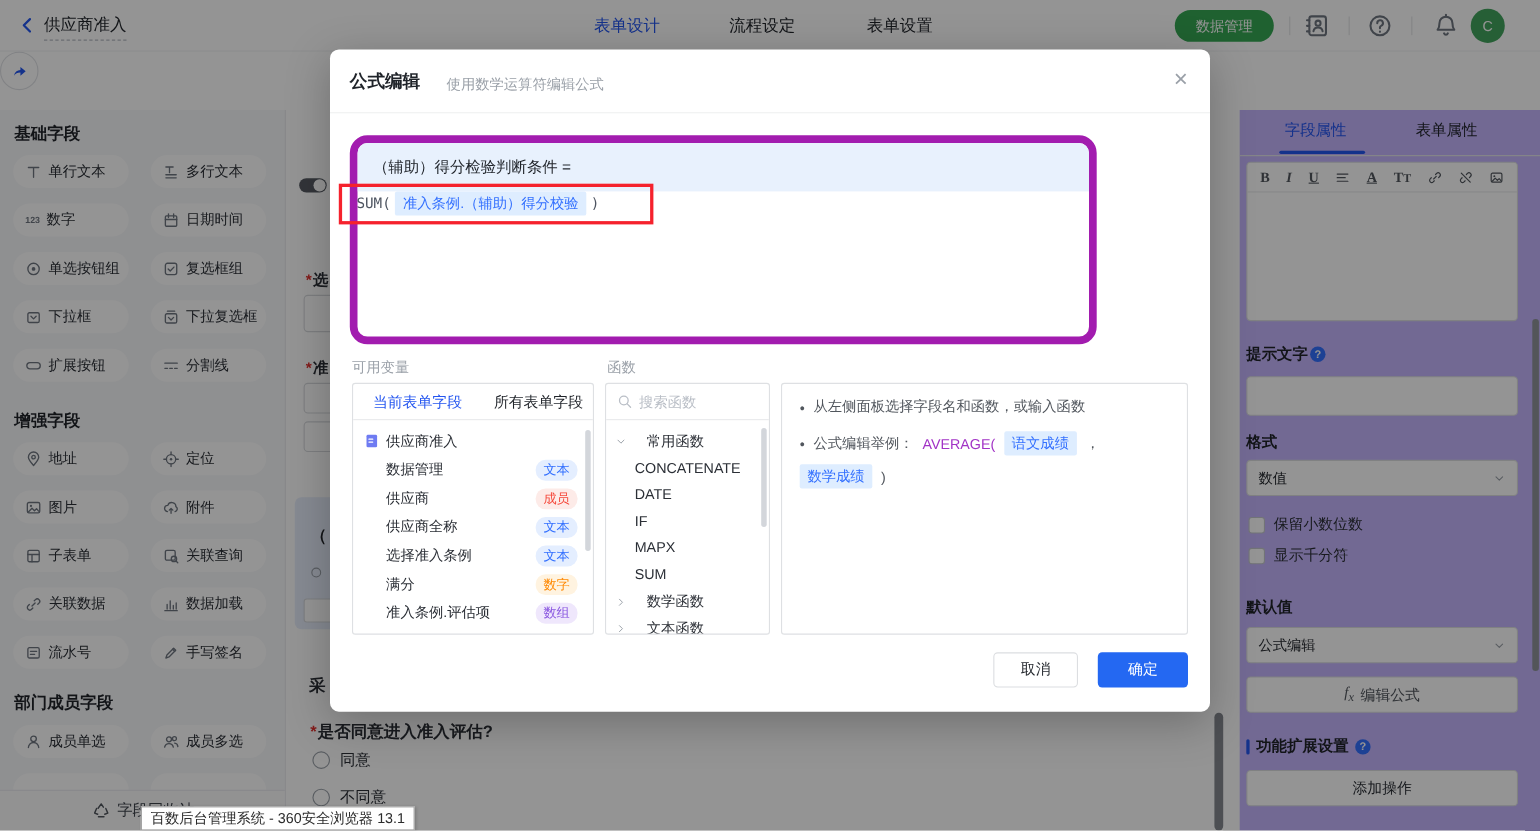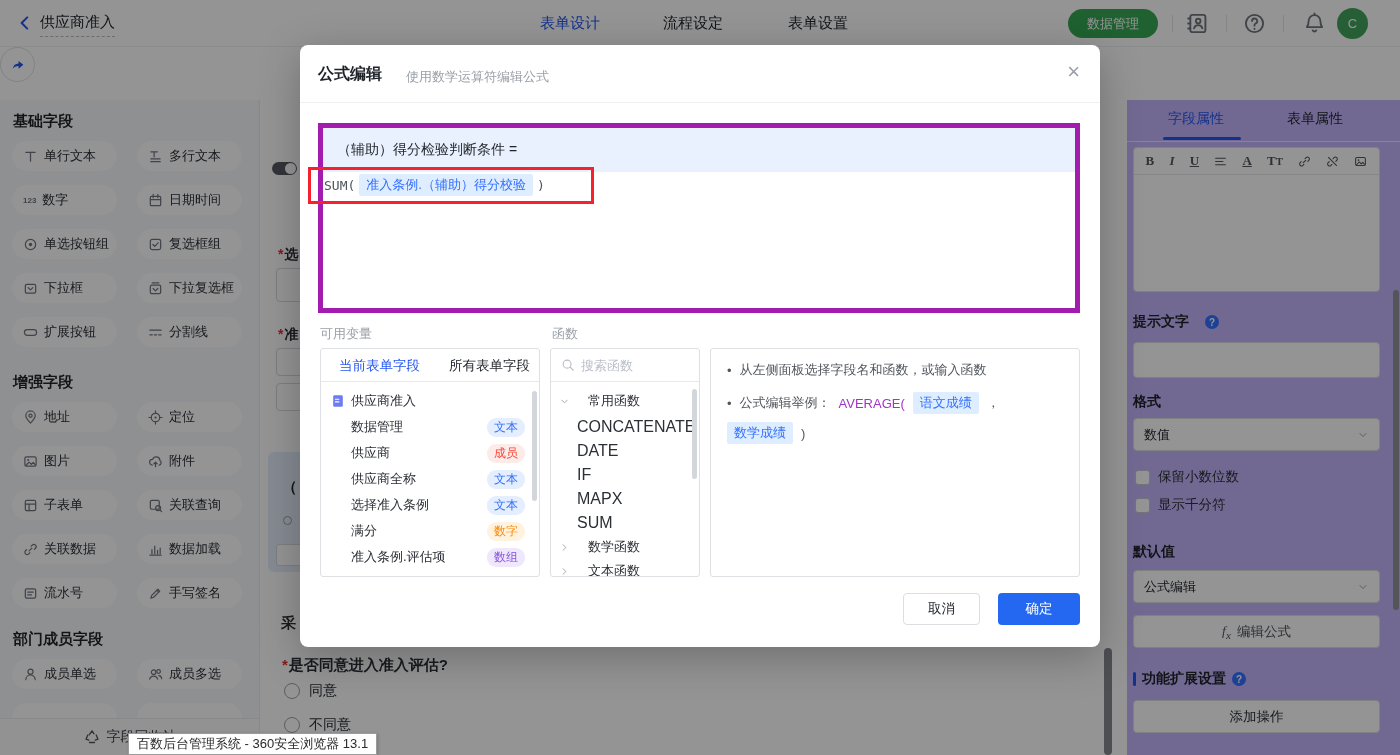--- a/index.html
+++ b/index.html
@@ -48,37 +48,37 @@
 #cv-scroll{position:absolute;right:0;top:548px;width:8px;height:107px;background:#85898f;border-radius:4px}
 
 #props{position:absolute;left:1127px;top:100px;width:273px;height:655px;background:#c4b5fd}
 .pr-tab{position:absolute;top:10px;font-size:14px;color:#1f2329}
 .pr-tab.active{color:#2456f0;font-weight:500}
 #pr-underline{position:absolute;left:36px;top:37px;width:78px;height:3px;background:#2456f0;border-radius:2px}
 #pr-sep{position:absolute;left:0;top:41px;width:273px;height:1px;background:#e8e9eb}
 .pr-box{position:absolute;border:1px solid #dcdee1;border-radius:4px;background:#fff}
 #rt-toolbar{position:absolute;left:0;top:0;width:100%;height:27px;border-bottom:1px solid #e8e9eb;display:flex;align-items:center;justify-content:space-around;padding:0 4px;color:#51565d}
 .rt-g{font-size:13px;font-weight:bold;font-family:"Liberation Serif","DejaVu Serif",serif}
-.pr-label{position:absolute;font-size:14px;font-weight:bold;color:#1f2329;display:flex;align-items:center;gap:16px}
+.pr-label{position:absolute;font-size:14px;font-weight:bold;color:#1f2329;display:flex;align-items:center;gap:2px}
 .q-ic{width:14px;height:14px;border-radius:50%;background:#3370ff;color:#fff;font-size:10px;font-weight:bold;display:flex;align-items:center;justify-content:center}
 .pr-select{position:absolute;left:6px;width:247px;height:33px;border:1px solid #dcdee1;border-radius:4px;display:flex;align-items:center;justify-content:space-between;padding:0 10px;font-size:13px;color:#1f2329;background:#fff}
 .pr-check{position:absolute;display:flex;align-items:center;gap:8px;font-size:13.5px;color:#2b2f36}
 .cbox{width:15px;height:15px;border:1.3px solid #c4c8cd;border-radius:3px;background:#fff}
 .pr-btn{position:absolute;left:6px;width:247px;height:33px;border:1px solid #dcdee1;border-radius:4px;background:#fff;display:flex;align-items:center;justify-content:center;gap:6px;font-size:13.5px;color:#51565d}
 #ext-head{position:absolute;left:6px;top:570px;display:flex;align-items:center;gap:6px;font-size:14px;font-weight:bold}
 #ext-head:before{content:"";width:3px;height:14px;background:#2456f0;border-radius:2px}
 #pr-scroll{position:absolute;left:266px;top:190px;width:6px;height:320px;background:#8f9399;border-radius:3px}
 
 #overlay{position:absolute;inset:0;background:rgba(0,0,0,.42);z-index:40}
 #modal{position:absolute;left:300px;top:45px;width:800px;height:602px;background:#fff;border-radius:8px;box-shadow:0 10px 40px rgba(0,0,0,.25);z-index:50}
 #m-head{position:absolute;left:0;top:0;width:100%;height:58px;border-bottom:1px solid #eff0f1}
 #m-title{position:absolute;left:18px;top:19px;font-size:16px;font-weight:bold}
 #m-sub{position:absolute;left:106px;top:23px;font-size:13px;color:#9aa0a8}
 #m-close{position:absolute;right:20px;top:16px;font-size:22px;color:#9aa0a8;line-height:1;cursor:pointer}
-#f-box{position:absolute;left:18px;top:78px;width:762px;height:190px;border:5px solid #a21caf;border-radius:0;overflow:hidden}
+#f-box{position:absolute;left:18px;top:78px;width:679px;height:190px;border:7px solid #a21caf;border-radius:16px;overflow:hidden}
 #f-band{height:44px;background:#e8f1fd;display:flex;align-items:center;padding-left:14px;font-size:14px;color:#1f2329}
 #f-line{position:absolute;left:24px;top:129px;display:flex;align-items:center;gap:4px;font-family:"DejaVu Sans Mono",monospace;font-size:13px;color:#4e5561}
 .chip{background:#deedff;color:#3370ff;border-radius:2px;padding:2px 7px;font-size:13px;font-family:"Liberation Sans","DejaVu Sans",sans-serif}
 #red-box{position:absolute;left:8px;top:122px;width:286px;height:37px;border:3px solid #f5222d;z-index:5}
 .m-sec-label{position:absolute;top:280px;font-size:13px;color:#9aa0a8}
 .m-panel{position:absolute;top:303px;height:229px;border:1px solid #dee0e3;border-radius:3px;background:#fff;overflow:hidden}
 #vp-tabs{position:absolute;left:0;top:0;width:100%;height:33px;border-bottom:1px solid #e8e9eb}
 .vp-tab{position:absolute;top:8px;font-size:13.5px;color:#1f2329;cursor:pointer}
 .vp-tab.active{color:#2456f0}
 .tree-row{position:absolute;left:0;width:100%;height:24px;display:flex;align-items:center;font-size:13px;color:#2b2f36}
@@ -86,21 +86,21 @@
 .badge{position:absolute;right:14px;font-size:12px;padding:1px 7px;border-radius:9px}
 .badge.text{color:#3370ff;background:#e4eeff}
 .badge.member{color:#f5483b;background:#fdebe8}
 .badge.number{color:#ff8800;background:#fff3e0}
 .badge.array{color:#8a57e0;background:#efe7fc}
 .thumb{position:absolute;background:#d3d6db;border-radius:3px}
 #fn-search{position:absolute;left:0;top:0;width:100%;height:33px;border-bottom:1px solid #e8e9eb}
 #fn-search input{position:absolute;left:30px;top:6px;width:108px;height:20px;border:none;outline:none;font-size:13px;color:#2b2f36}
 #fn-search input::placeholder{color:#b9bec6}
 .fn-row{position:absolute;height:22px;display:flex;align-items:center;gap:18px;font-size:13px;color:#2b2f36}
-.fn-item{position:absolute;font-size:16px;color:#2b2f36}
+.fn-item{position:absolute;font-size:13px;color:#2b2f36}
 #tips{padding:12px 16px}
 .tip{display:flex;gap:8px;font-size:13px;color:#51565d;margin-bottom:13px;align-items:center;flex-wrap:wrap}
 .tip .bullet{color:#51565d}
 .fn-purple{color:#a233c6}
 #m-cancel{position:absolute;left:603px;top:548px;width:77px;height:32px;border:1px solid #dcdee1;border-radius:4px;background:#fff;font-size:13.5px;display:flex;align-items:center;justify-content:center}
 #m-ok{position:absolute;left:698px;top:548px;width:82px;height:32px;border-radius:4px;background:#2468f2;color:#fff;font-size:13.5px;display:flex;align-items:center;justify-content:center}
 
 #br-tooltip{position:absolute;left:128px;top:733px;height:22px;background:#fefefe;border:1px solid #9b9b9b;box-shadow:1px 1px 3px rgba(0,0,0,.2);display:flex;align-items:center;padding:0 8px;font-size:13px;color:#2b2b2b;z-index:90}
 </style>
 </head>

